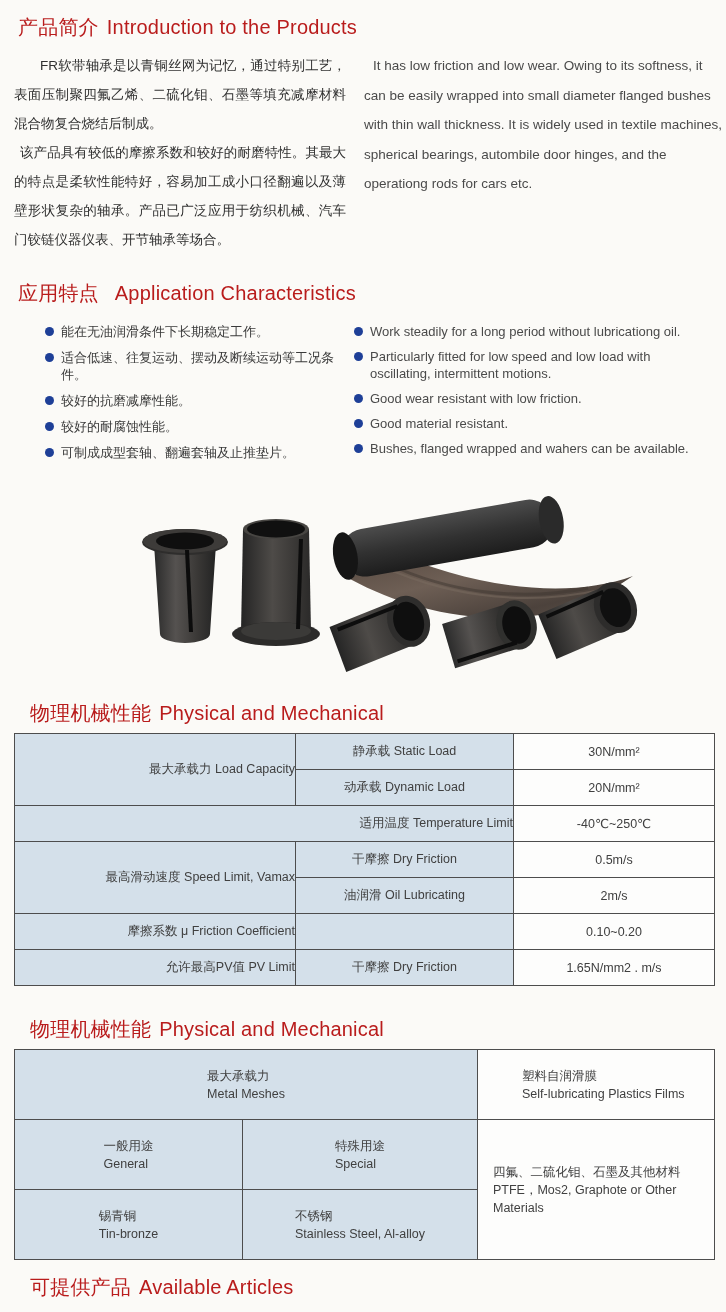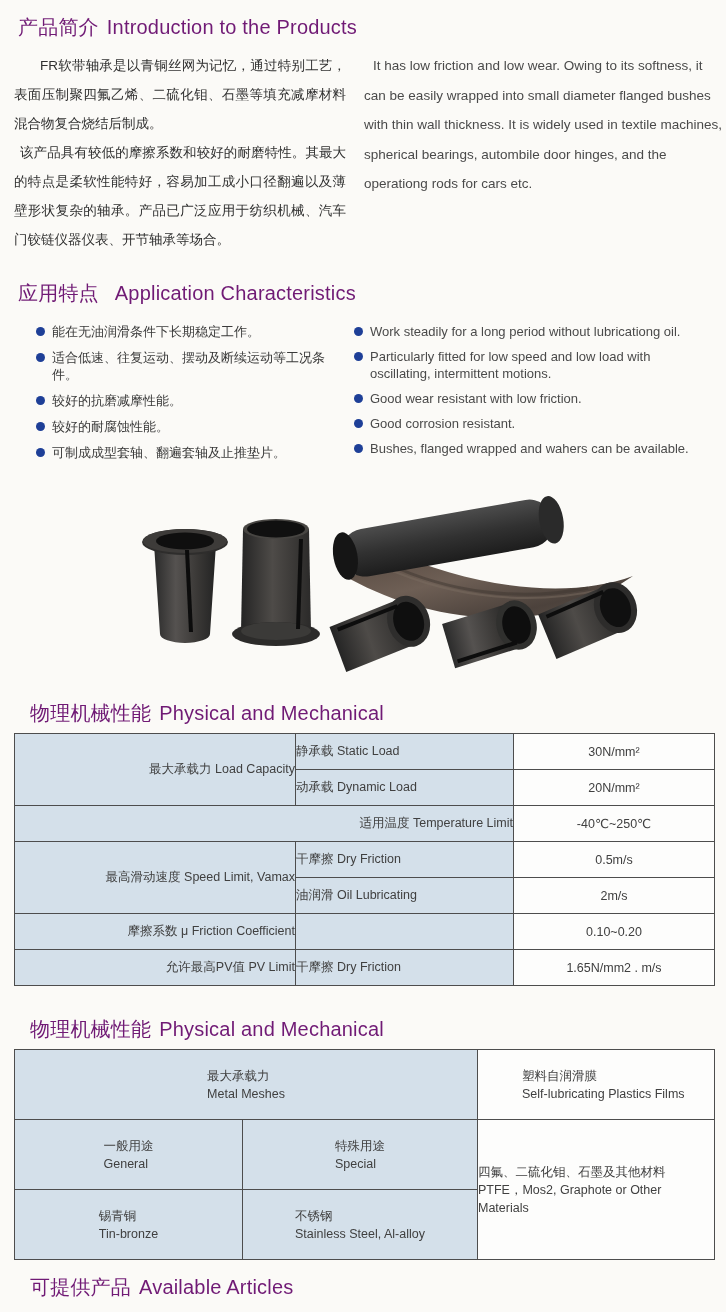--- a/index.html
+++ b/index.html
@@ -10,21 +10,21 @@
     height: 1312px;
     margin: 0 auto;
     background: #fbfaf7;
     overflow: hidden;
     font-family: "Liberation Sans", "DejaVu Sans", sans-serif;
     color: #3a3a3a;
   }
   h2.sec-title {
     font-size: 20px;
     font-weight: 400;
-    color: #701a75;
+    color: #b91c1c;
     letter-spacing: 0.2px;
   }
   h2.sec-title .gap { display: inline-block; width: 8px; }
   .title-1 { margin: 14px 0 0 18px; }
   .title-2 { margin: 26px 0 13px 18px; }
   .title-3 { margin: 16px 0 0 30px; font-size: 18px; }
   .title-4 { margin: 30px 0 0 30px; font-size: 18px; }
   .title-5 { margin: 14px 0 0 30px; font-size: 18px; }
 
   .intro-cols {
@@ -33,21 +33,21 @@
     gap: 18px;
   }
   .intro-zh { width: 334px; font-size: 13.5px; line-height: 29px; color: #303030; text-align: justify; }
   .intro-en { width: 360px; font-size: 13.5px; line-height: 29.5px; color: #4a4a4a; }
   .intro-zh p.p1 { text-indent: 26px; }
   .intro-zh p.p2 { text-indent: 6px; }
   .intro-en p.p2 { text-indent: 9px; }
 
   .char-cols { display: flex; margin-top: 16px; }
   .char-list { list-style: none; }
-  .char-list.zh { width: 340px; padding-left: 36px; }
+  .char-list.zh { width: 340px; padding-left: 45px; }
   .char-list.en { width: 370px; padding-left: 14px; }
   .char-list li {
     position: relative;
     padding-left: 16px;
     font-size: 13px;
     line-height: 17px;
     margin-bottom: 9px;
     color: #3a3a3a;
   }
   .char-list.en li { color: #4a4a4a; margin-bottom: 8px; line-height: 17px; }
@@ -67,28 +67,28 @@
     border: 1px solid #4d4d4d;
     font-size: 12.5px;
     color: #404040;
     vertical-align: middle;
   }
   .tbl .blue { background: #d4e0ea; }
   .tbl .white { background: #fdfdfc; }
   .t1 { width: 700px; }
   .t1 td { height: 36px; }
   .t1 .c1 { padding-left: 42px; text-align: right; }
-  .t1 .c2 { }
+  .t1 .c2 { text-align: center; }
   .t1 .c3 { text-align: center; }
   .t2 { width: 700px; }
   .t2 td { height: 70px; }
   .t2 .center-block { text-align: center; }
   .t2 .center-block .blk { display: inline-block; text-align: left; line-height: 18px; }
   .t2 .pad-lg { padding-left: 44px; line-height: 18px; }
-  .t2 .pad-sm { line-height: 18px; }
+  .t2 .pad-sm { padding-left: 15px; line-height: 18px; }
   .t2 .line { display: block; }
 </style>
 </head>
 <body>
 
 <div class="page">
 
   <h2 class="sec-title title-1"><span>产品简介</span><span class="gap"></span><span>Introduction to the Products</span></h2>
 
   <div class="intro-cols">
@@ -108,21 +108,21 @@
       <li><span class="dot"></span><span>能在无油润滑条件下长期稳定工作。</span></li>
       <li><span class="dot"></span><span>适合低速、往复运动、摆动及断续运动等工况条件。</span></li>
       <li><span class="dot"></span><span>较好的抗磨减摩性能。</span></li>
       <li><span class="dot"></span><span>较好的耐腐蚀性能。</span></li>
       <li><span class="dot"></span><span>可制成成型套轴、翻遍套轴及止推垫片。</span></li>
     </ul>
     <ul class="char-list en">
       <li><span class="dot"></span><span>Work steadily for a long period without lubricationg oil.</span></li>
       <li class="wrap2"><span class="dot"></span><span>Particularly fitted for low speed and low load with oscillating, intermittent motions.</span></li>
       <li><span class="dot"></span><span>Good wear resistant with low friction.</span></li>
-      <li><span class="dot"></span><span>Good corrosion resistant.</span></li>
+      <li><span class="dot"></span><span>Good material resistant.</span></li>
       <li><span class="dot"></span><span>Bushes, flanged wrapped and wahers can be available.</span></li>
     </ul>
   </div>
 
   <div class="photo-wrap">
     <svg width="565" height="196" viewBox="0 0 565 196">
       <defs>
         <linearGradient id="cyl" x1="0" y1="0" x2="1" y2="0">
           <stop offset="0" stop-color="#2a2a2a"></stop>
             <stop offset="0.35" stop-color="#555250"></stop>

